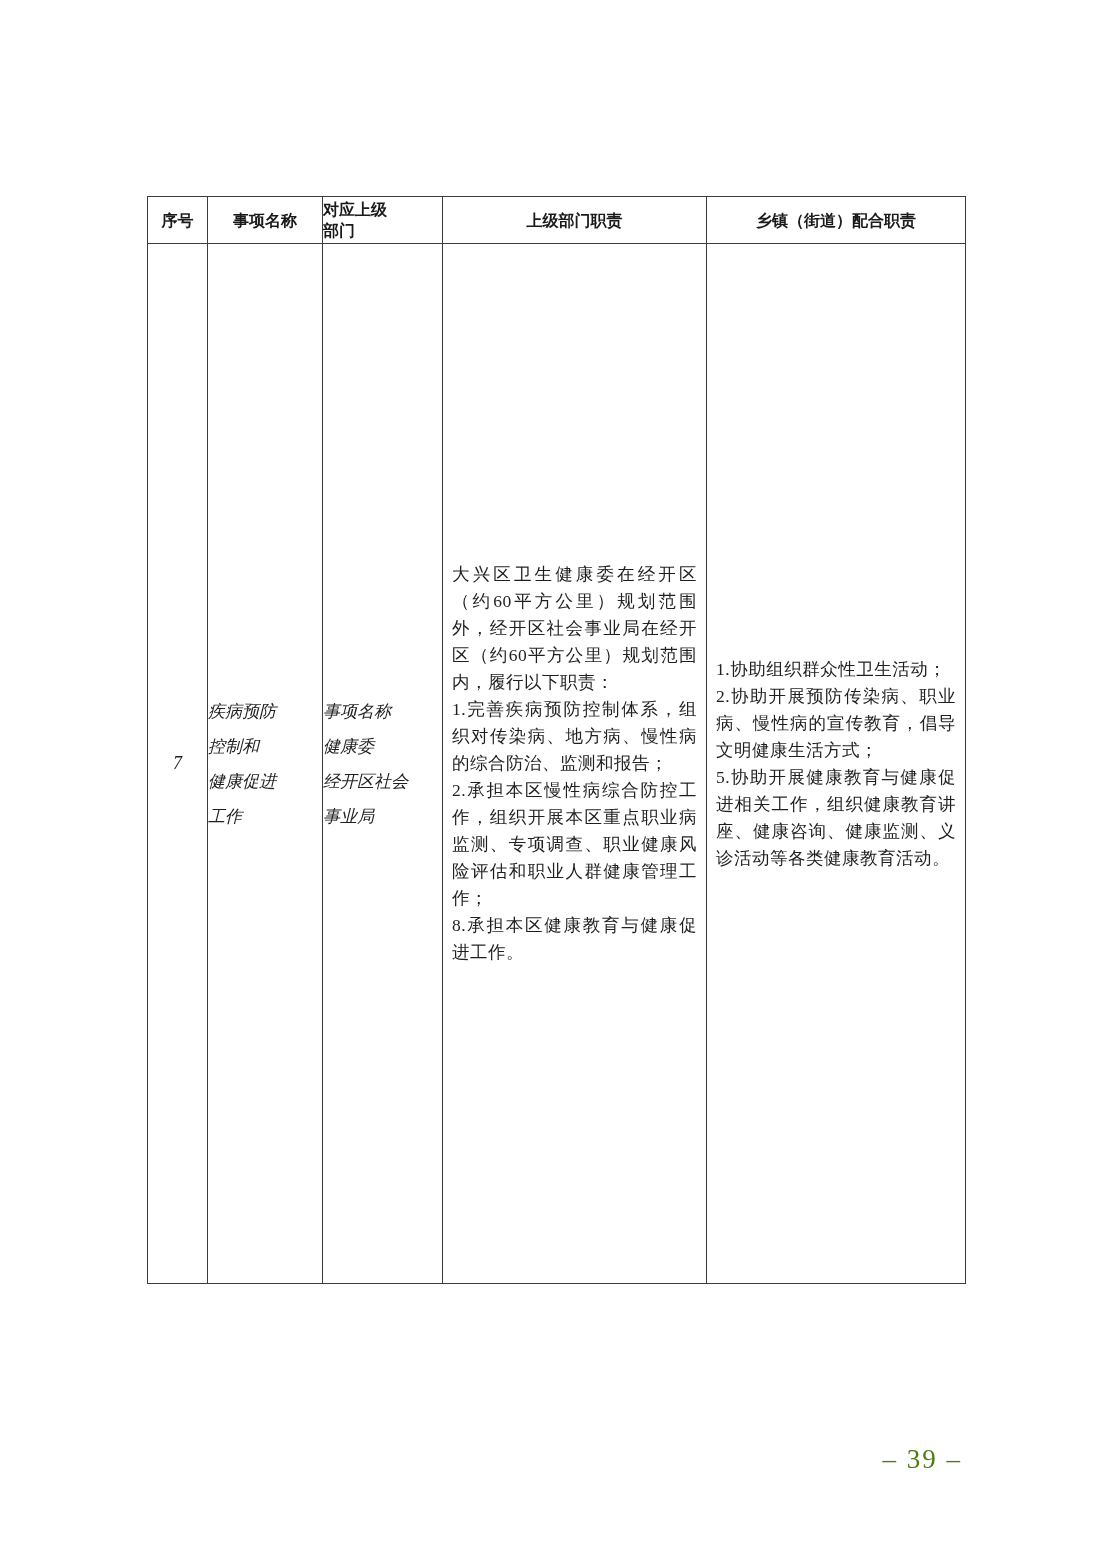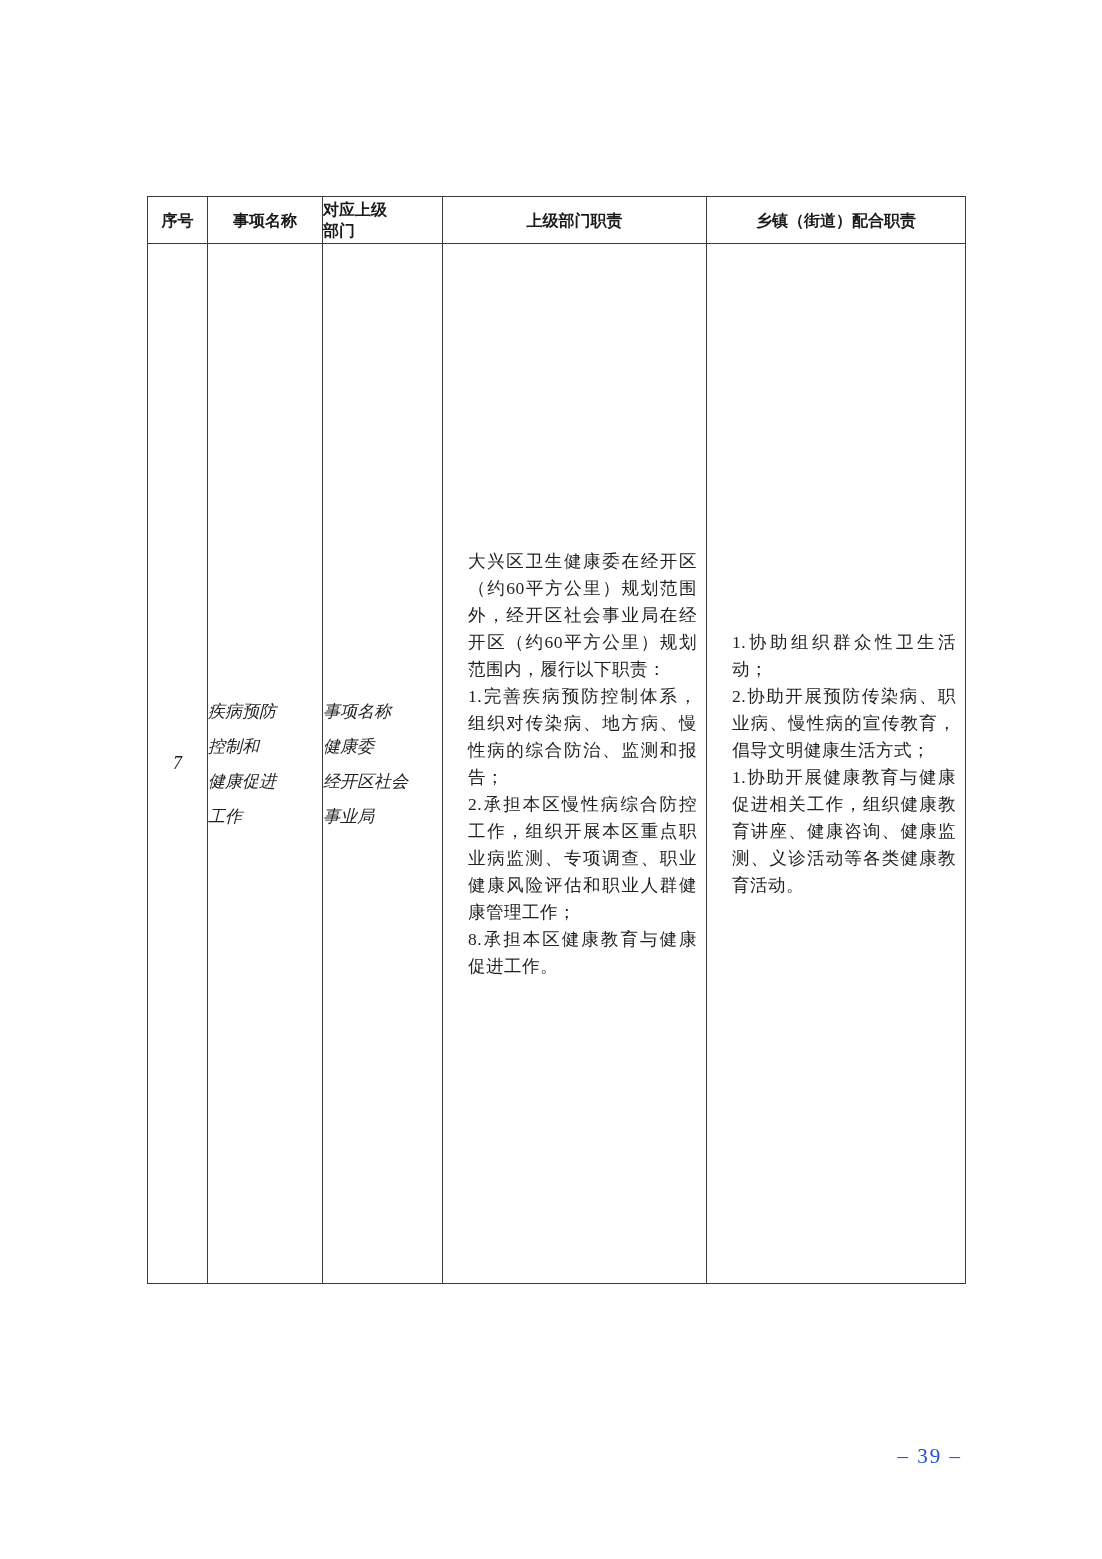--- a/index.html
+++ b/index.html
@@ -59,29 +59,28 @@
     padding: 0 9px;
     vertical-align: middle;
   }
   .duty-cell p {
     text-align: justify;
     text-justify: inter-ideograph;
     text-align-last: left;
     line-height: 27px;
     font-size: 17.5px;
     letter-spacing: 0.5px;
-    margin-left: 16px;
   }
   .page-number {
     position: absolute;
     top: 1444px;
     right: 140px;
-    font-size: 21px;
+    font-size: 27px;
     letter-spacing: 2px;
-    color: #1d4ed8;
+    color: #4d7c0f;
     font-family: "Liberation Serif", serif;
   }
 </style>
 </head>
 <body>
 
 <table class="doc-table">
   <thead>
     <tr>
       <th class="col-seq">序号</th>
@@ -113,19 +112,19 @@
       </td>
       <td class="duty-cell">
         <p>大兴区卫生健康委在经开区（约60平方公里）规划范围外，经开区社会事业局在经开区（约60平方公里）规划范围内，履行以下职责：</p>
         <p>1.完善疾病预防控制体系，组织对传染病、地方病、慢性病的综合防治、监测和报告；</p>
         <p>2.承担本区慢性病综合防控工作，组织开展本区重点职业病监测、专项调查、职业健康风险评估和职业人群健康管理工作；</p>
         <p>8.承担本区健康教育与健康促进工作。</p>
       </td>
       <td class="duty-cell">
         <p>1.协助组织群众性卫生活动；</p>
         <p>2.协助开展预防传染病、职业病、慢性病的宣传教育，倡导文明健康生活方式；</p>
-        <p>1.协助开展健康教育与健康促进相关工作，组织健康教育讲座、健康咨询、健康监测、义诊活动等各类健康教育活动。</p>
+        <p>5.协助开展健康教育与健康促进相关工作，组织健康教育讲座、健康咨询、健康监测、义诊活动等各类健康教育活动。</p>
       </td>
     </tr>
   </tbody>
 </table>
 
 <div class="page-number">– 39 –</div>
 
 </body></html>

